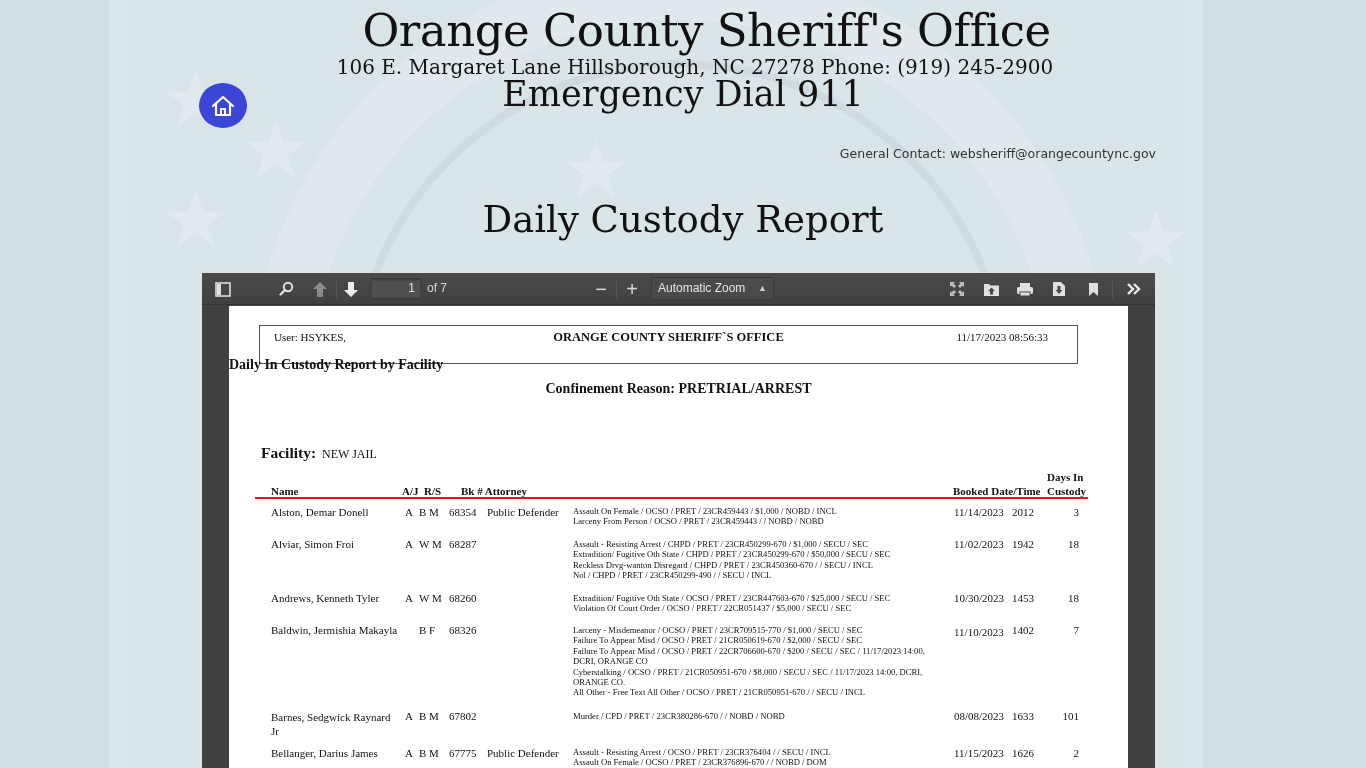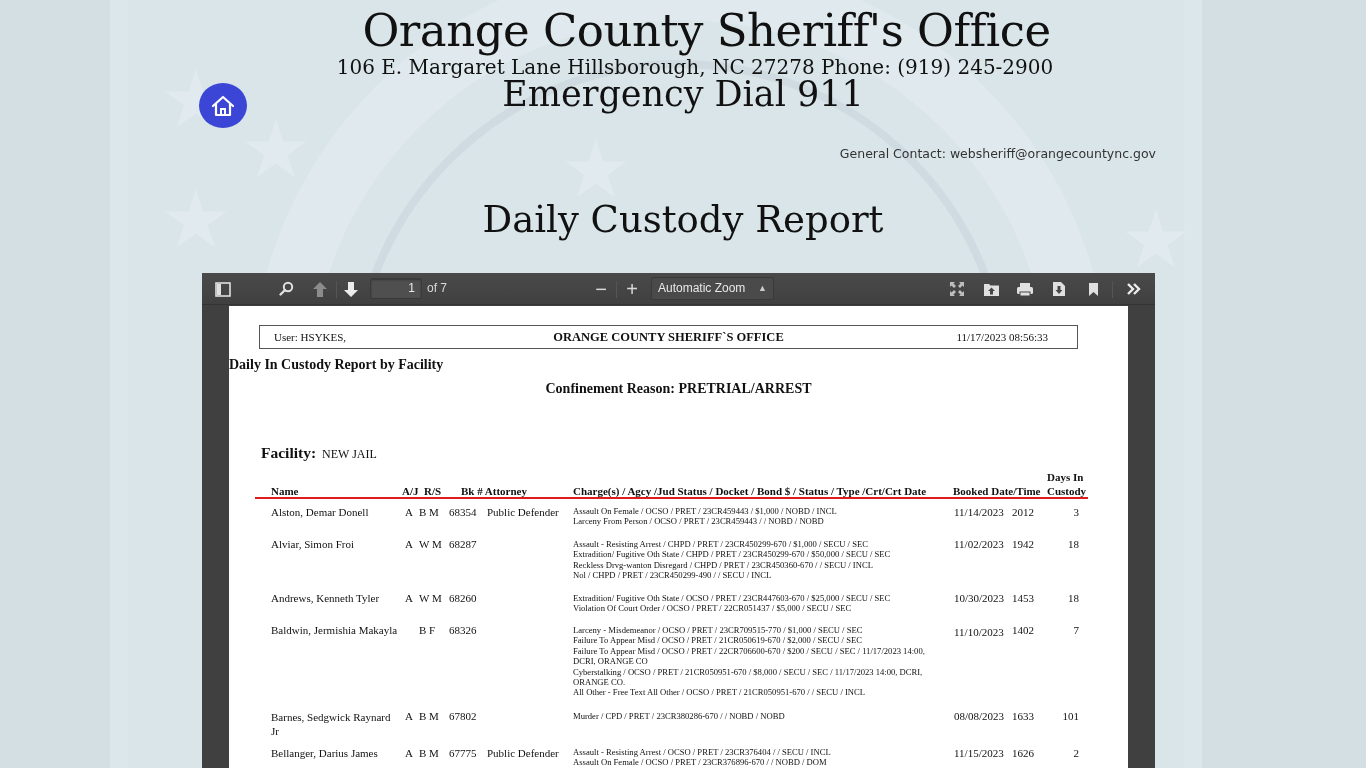--- a/index.html
+++ b/index.html
@@ -67,21 +67,21 @@
     background: #4a4a4a; border: 1px solid #3a3a3a; border-radius: 2px;
     color: #e8e8e8; font-size: 12px; line-height: 21px; padding-left: 6px;
   }
   .zoom-select .arr { position: absolute; right: 6px; top: 0; font-size: 9px; color: #ccc; }
 
   .pdf-page {
     position: absolute; left: 27px; top: 33px; width: 899px; height: 470px;
     background: #fff; font-family: "Liberation Serif", serif; color: #111;
   }
   .report-box {
-    position: absolute; left: 30px; top: 19px; width: 819px; height: 24px;
+    position: absolute; left: 30px; top: 19px; width: 819px; height: 39px;
     border: 1px solid #555; font-size: 12px;
   }
   .report-box .user { position: absolute; left: 14px; top: 5px; font-size: 11px; }
   .report-box .org { position: absolute; left: 0; width: 100%; text-align: center; top: 4px; font-weight: bold; font-size: 12.5px; }
   .report-box .ts { position: absolute; right: 29px; top: 5px; font-size: 11px; }
   .rpt-title { position: absolute; left: 0; width: 100%; text-align: left; top: 51px; font-size: 14px; font-weight: bold; }
   .rpt-sub { position: absolute; left: 0; width: 100%; text-align: center; top: 75px; font-size: 14px; font-weight: bold; }
   .facility { position: absolute; left: 32px; top: 138px; font-size: 15.5px; font-weight: bold; }
   .facility .fval { font-size: 12px; font-weight: normal; margin-left: 6px; margin-top: 20px; }
 
@@ -206,21 +206,20 @@
     <div class="rpt-title">Daily In Custody Report by Facility</div>
     <div class="rpt-sub">Confinement Reason: PRETRIAL/ARREST</div>
 
     <div class="facility">
       <span>Facility:</span><span class="fval">NEW JAIL</span>
     </div>
 
     <div class="th" style="left:42px;top:179px;">Name</div>
     <div class="th" style="left:173px;top:179px;white-space:pre;">A/J  R/S</div>
     <div class="th" style="left:232px;top:179px;">Bk # Attorney</div>
-    <div class="th" style="left:344px;top:179px;">Charge(s) / Agcy /Jud Status / Docket / Bond $ / Status / Type /Crt/Crt Date</div>
     <div class="th" style="left:724px;top:179px;">Booked Date/Time</div>
     <div class="th" style="left:818px;top:165px;">Days In</div>
     <div class="th" style="left:818px;top:179px;">Custody</div>
     <div class="red-line"></div>
 
     <div>
       <div class="cell" style="left:42px;top:200px;">Alston, Demar Donell</div>
       <div class="cell" style="left:176px;top:200px;">A</div>
       <div class="cell" style="left:190px;top:200px;">B M</div>
       <div class="cell" style="left:220px;top:200px;">68354</div>

